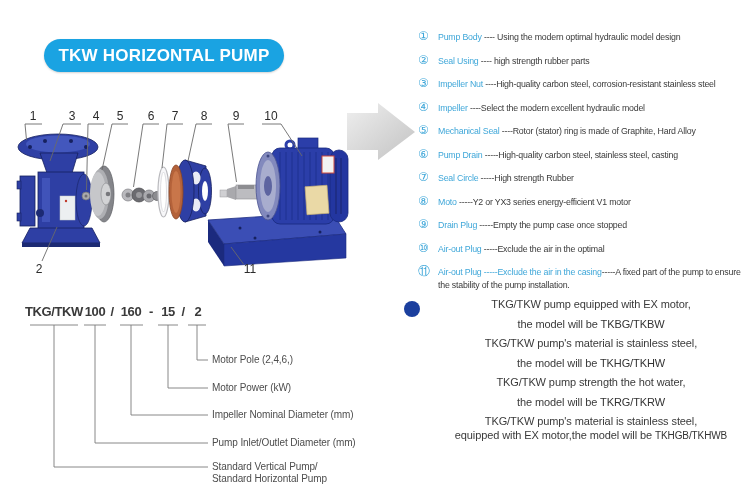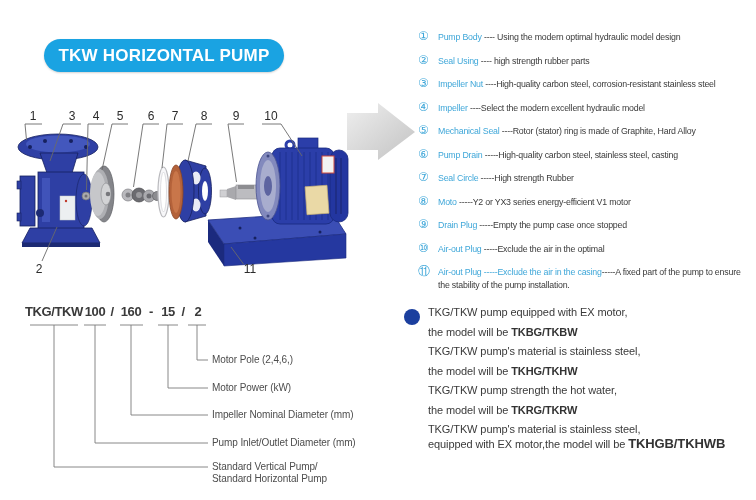--- a/index.html
+++ b/index.html
@@ -29,33 +29,33 @@
     font-size:8.8px;line-height:13px;letter-spacing:-.2px;color:#3a3a3a;white-space:nowrap;
   }
   .part-item.wrap{white-space:normal;margin-bottom:0;}
   .pnum{
     position:absolute;left:0;top:-1px;color:#3fa7d9;font-size:12px;
     font-family:"DejaVu Sans",sans-serif;letter-spacing:0;
   }
   .pname{color:#3fa7d9;}
   .pdesc{color:#3a3a3a;}
   
-  .notes{position:absolute;left:402px;top:306px;width:352px;}
+  .notes{position:absolute;left:402px;top:298px;width:352px;text-align:center;}
   .bullet{
     position:absolute;left:2px;top:3px;width:16px;height:16px;border-radius:50%;
     background:#1b3f9e;
   }
   .note-lines{margin-left:26px;}
   .note-line{
     font-size:11px;line-height:13.5px;margin-bottom:6px;color:#3a3a3a;
     letter-spacing:-.1px;white-space:nowrap;
   }
-  .note-line .code{font-weight:bold;color:#333;}
+  .note-line .code{font-weight:normal;color:#333;}
   .note-line.tight{margin-bottom:0;}
-  .note-line.big .code{font-size:13px;}
+  .note-line.big .code{font-size:10px;}
   
   text{font-family:"Liberation Sans","DejaVu Sans",sans-serif;}
   .num-label{font-size:12px;fill:#2b2b2b;}
   .model-seg{font-size:13px;font-weight:bold;fill:#3a3a3a;letter-spacing:-.4px;}
   .callout-label{font-size:10px;fill:#4d4d4d;letter-spacing:-.1px;}
 </style>
 </head>
 <body>
 
 <div class="page">

